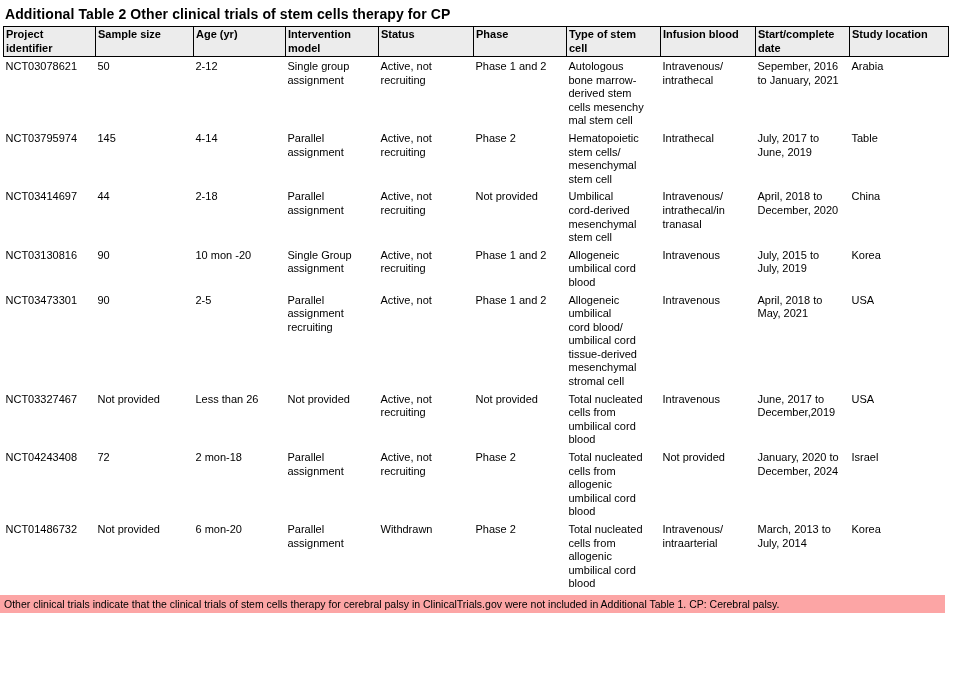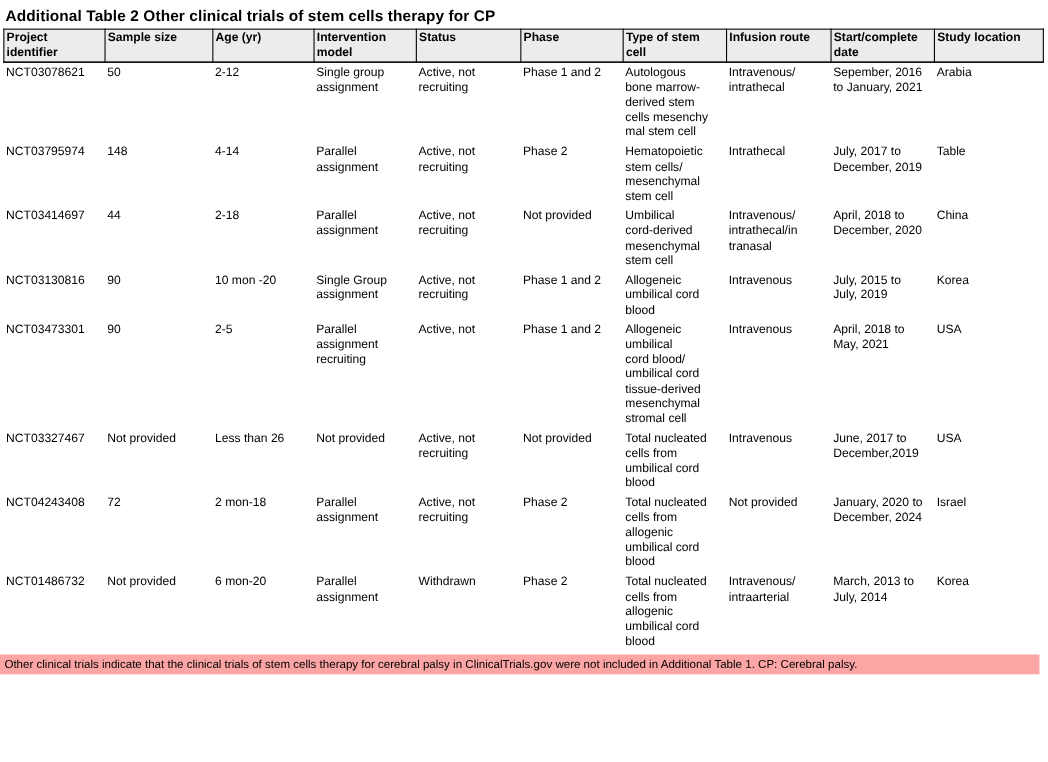--- a/index.html
+++ b/index.html
@@ -34,21 +34,21 @@
           <th>Project
 identifier</th>
           <th>Sample size</th>
           <th>Age (yr)</th>
           <th>Intervention
 model</th>
           <th>Status</th>
           <th>Phase</th>
           <th>Type of stem
 cell</th>
-          <th>Infusion route</th>
+          <th>Infusion blood</th>
           <th>Start/complete
 date</th>
           <th>Study location</th>
         </tr>
     </thead>
     <tbody id="table-body">
         <tr>
           <td>NCT03078621</td>
           <td>50</td>
           <td>2-12</td>
@@ -63,34 +63,34 @@
 cells mesenchy
 mal stem cell</td>
           <td>Intravenous/
 intrathecal</td>
           <td>Sepember, 2016
 to January, 2021</td>
           <td>Arabia</td>
         </tr>
         <tr>
           <td>NCT03795974</td>
-          <td>148</td>
+          <td>145</td>
           <td>4-14</td>
           <td>Parallel
 assignment</td>
           <td>Active, not
 recruiting</td>
           <td>Phase 2</td>
           <td>Hematopoietic
 stem cells/
 mesenchymal
 stem cell</td>
           <td>Intrathecal</td>
           <td>July, 2017 to
-December, 2019</td>
+June, 2019</td>
           <td>Table</td>
         </tr>
         <tr>
           <td>NCT03414697</td>
           <td>44</td>
           <td>2-18</td>
           <td>Parallel
 assignment</td>
           <td>Active, not
 recruiting</td>

